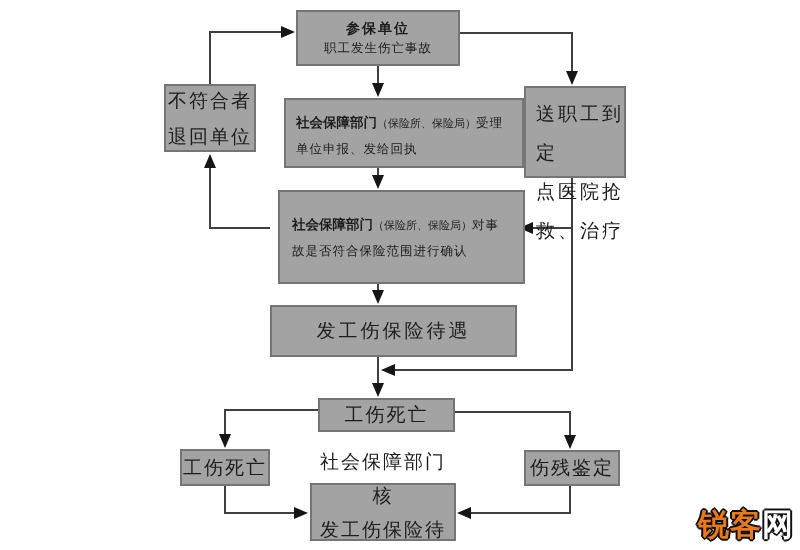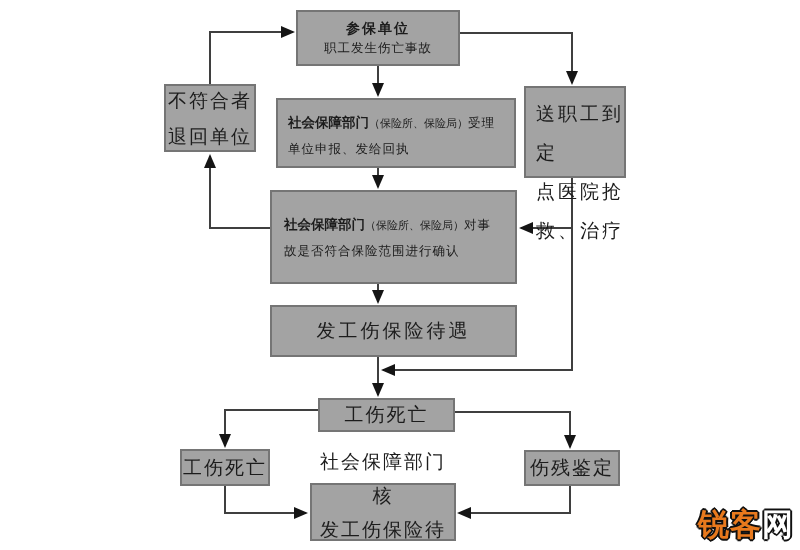--- a/index.html
+++ b/index.html
@@ -14,21 +14,21 @@
     background:#a3a3a3;border:2px solid #757575;
     color:#1c1c1c;
   }
   .center{display:flex;flex-direction:column;align-items:center;justify-content:center;text-align:center;}
   .flow{display:block;text-align:left;}
   .t-title{font-weight:bold;font-size:14px;letter-spacing:2px;line-height:1.5;}
   .t-sub{font-size:12.5px;letter-spacing:1px;line-height:1.5;}
   .t-bold{font-weight:bold;font-size:13.5px;}
   .t-paren{font-size:11px;}
   .t-detail{font-size:12.5px;letter-spacing:1px;}
-  .lh{line-height:1.65;}
+  .lh{line-height:1.65;margin-left:8px;}
   .prelines{white-space:pre-line;}
   .ls2{letter-spacing:2px;}
   .ls3{letter-spacing:3px;}
   .fs13{font-size:19px;}
   .watermark{
     position:absolute;z-index:3;right:6px;bottom:4px;
     font-size:31px;font-weight:bold;letter-spacing:1px;
     text-shadow:-2px 0 0 #101010,2px 0 0 #101010,0 -2px 0 #101010,0 2px 0 #101010,
                 -1px -1px 0 #101010,1px 1px 0 #101010,-1px 1px 0 #101010,1px -1px 0 #101010;
   }

